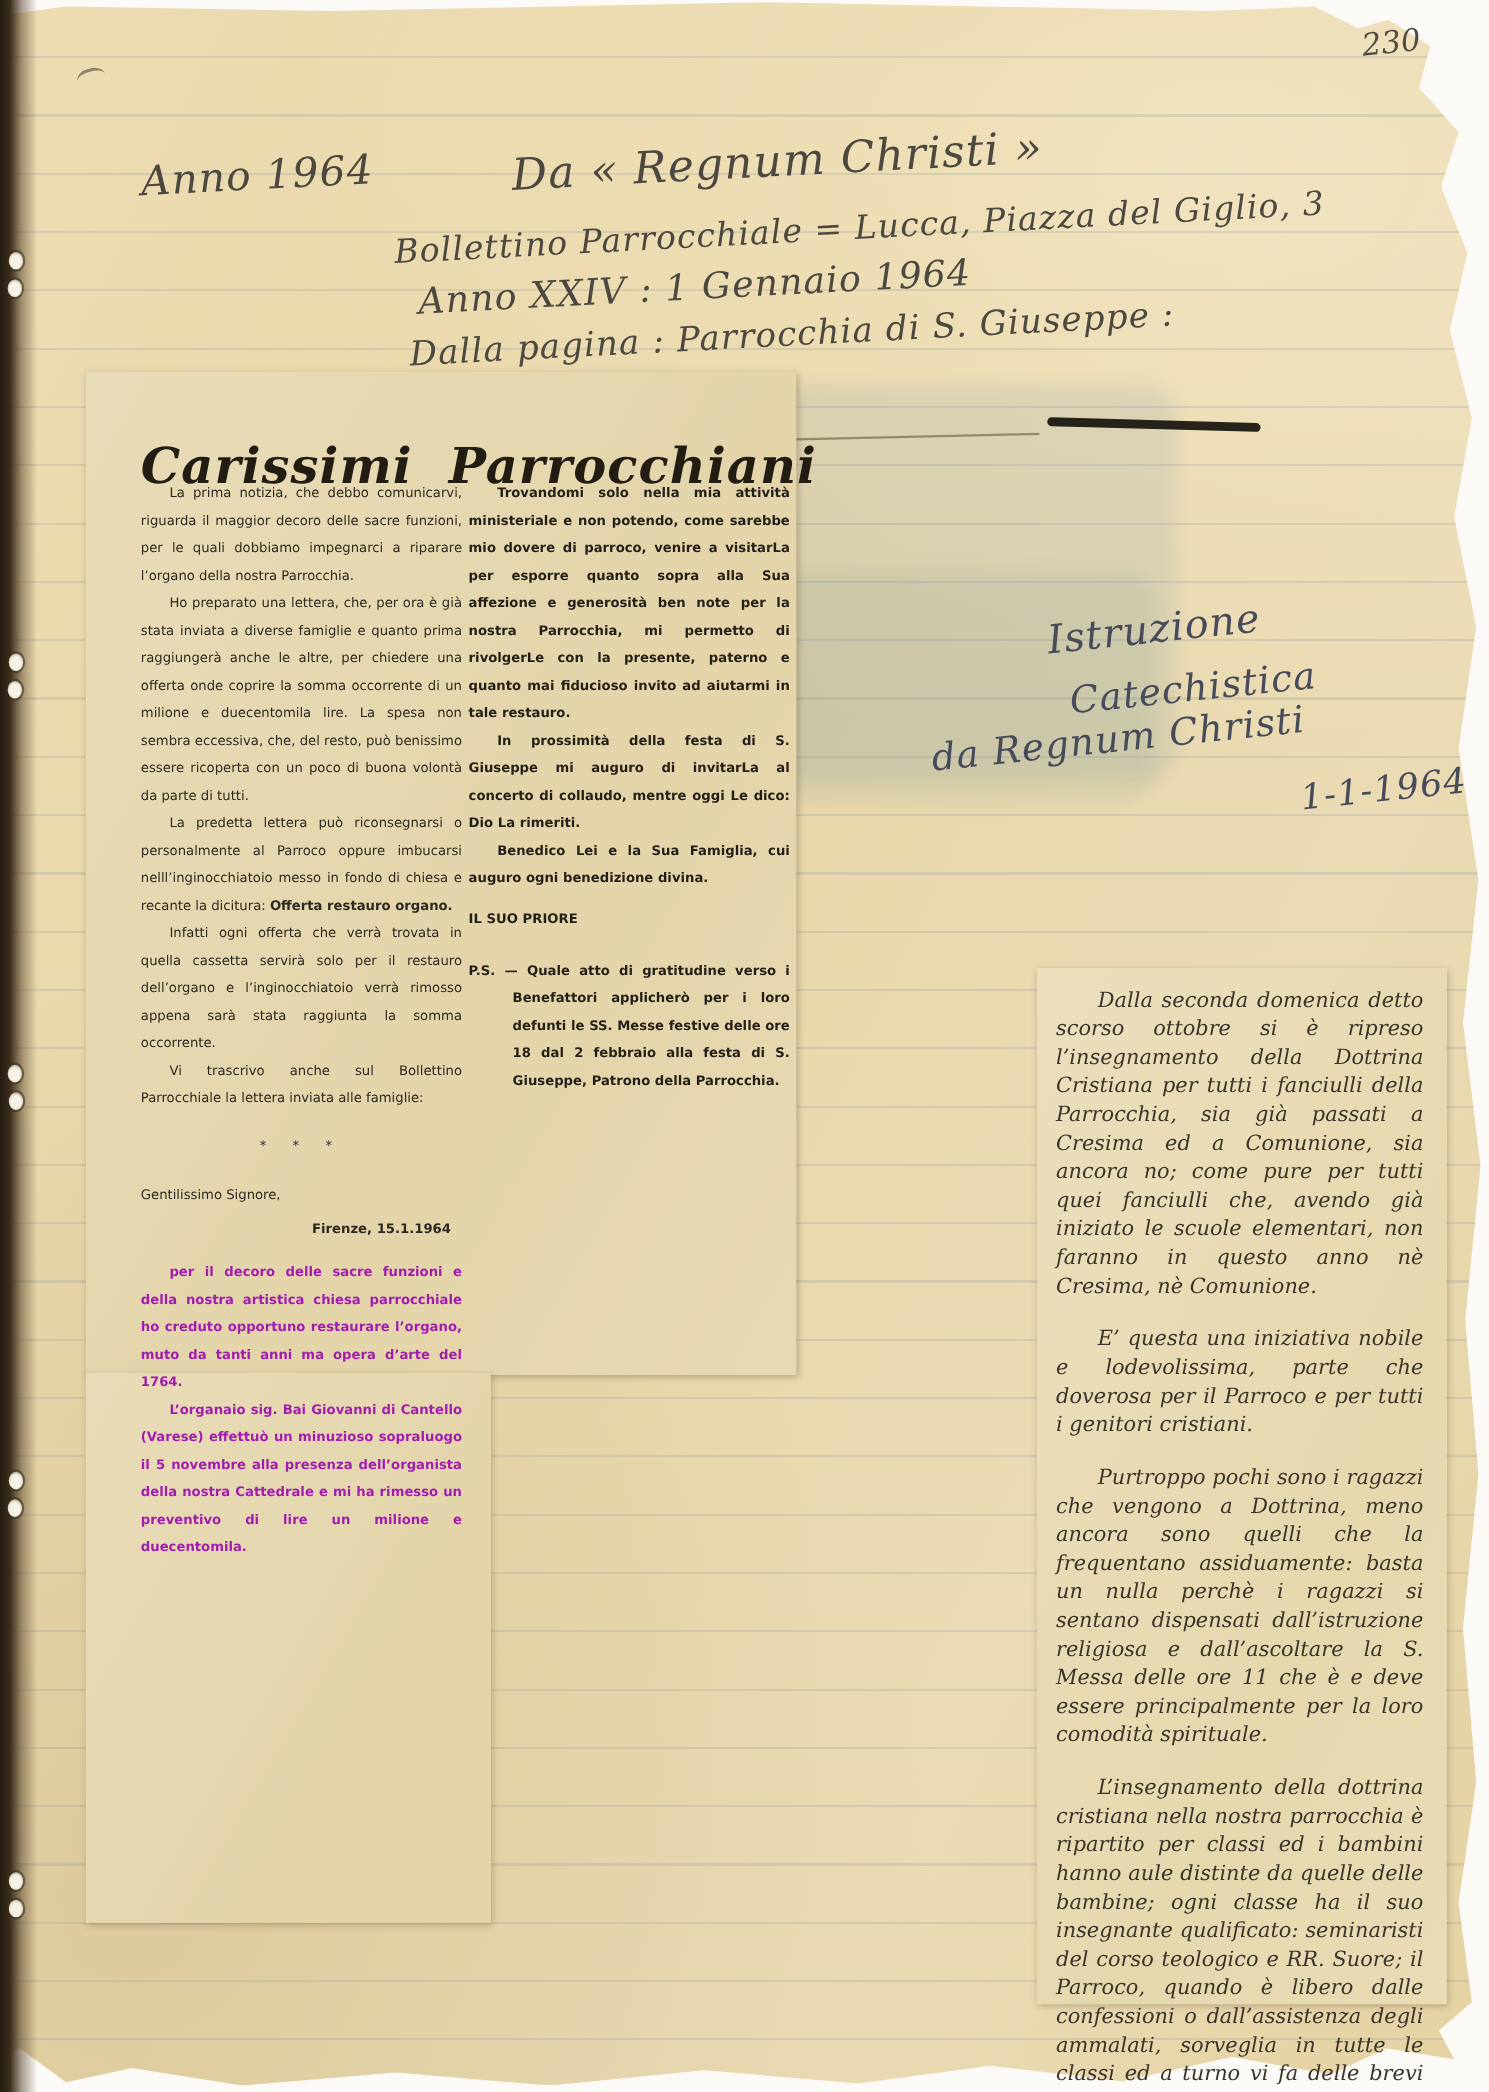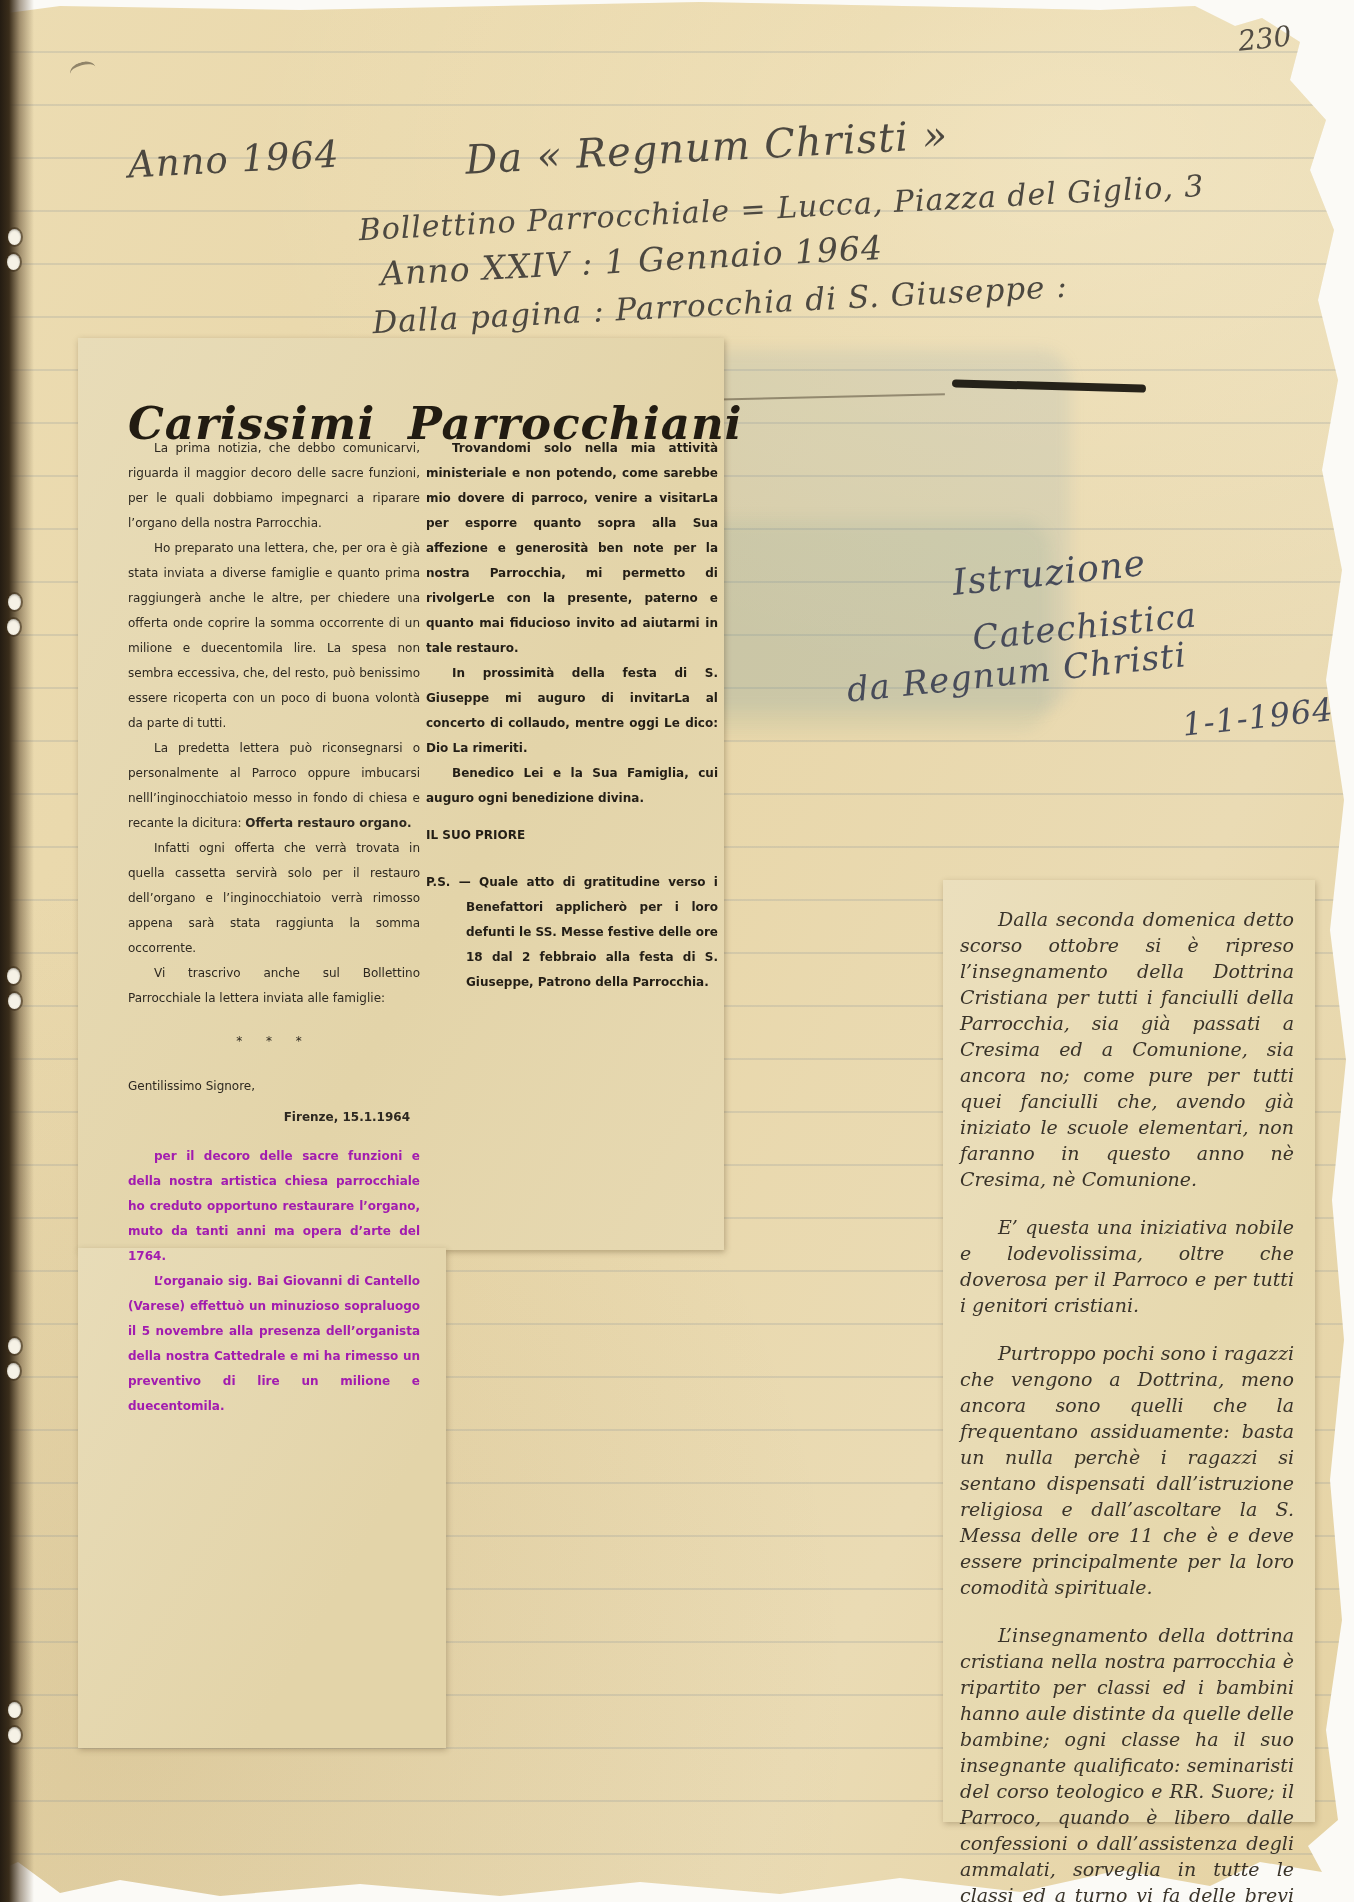--- a/index.html
+++ b/index.html
@@ -59,21 +59,21 @@
   .sig{font-weight:bold;text-align:left;padding-right:14px;text-indent:0 !important;
     margin:12px 0 22px 0 !important;}
   .ps{text-indent:-40px !important;padding-left:40px;}
   
   .clip-right{position:absolute;left:943px;top:880px;width:372px;height:942px;
     background:linear-gradient(115deg,#ebdfbd,#e6d8ad 65%,#e9dcb6);
     box-shadow:1px 2px 6px rgba(80,60,30,.3);}
   .italic-col{position:absolute;left:17px;top:16px;width:334px;
     font-family:"DejaVu Serif",serif;font-style:italic;
     font-size:19px;line-height:26px;color:#3a342a;text-align:justify;}
-  .italic-col p{margin:10px 0 22px 0;text-indent:38px;}
+  .italic-col p{margin:0 0 22px 0;text-indent:38px;}
   .pagenum{position:absolute;left:1238px;top:22px;font-family:"DejaVu Serif",serif;
     font-style:italic;font-size:28px;color:#524d44;transform:rotate(-6deg);}
   .mark{position:absolute;left:70px;top:62px;width:26px;height:14px;
     border-top:3px solid rgba(70,60,45,.55);border-radius:50%;transform:rotate(-15deg);}
 </style>
 </head>
 <body>
 
 <div class="stage">
 
@@ -138,19 +138,19 @@
   </div>
 
   <div class="hw hw-ink" style="left:952px;top:552px;font-size:36px">Istruzione</div>
   <div class="hw hw-ink" style="left:972px;top:606px;font-size:34px">Catechistica</div>
   <div class="hw hw-ink" style="left:846px;top:652px;font-size:34px">da Regnum Christi</div>
   <div class="hw hw-ink" style="left:1182px;top:698px;font-size:32px">1-1-1964</div>
 
   <div class="clip-right">
     <div class="italic-col">
       <p>Dalla seconda domenica detto scorso ottobre si è ripreso l’insegnamento della Dottrina Cristiana per tutti i fanciulli della Parrocchia, sia già passati a Cresima ed a Comunione, sia ancora no; come pure per tutti quei fanciulli che, avendo già iniziato le scuole elementari, non faranno in questo anno nè Cresima, nè Comunione.</p>
-      <p>E’ questa una iniziativa nobile e lodevolissima, oltre che doverosa per il Parroco e per tutti i genitori cristiani.</p>
+      <p>E’ questa una iniziativa nobile e lodevolissima, parte che doverosa per il Parroco e per tutti i genitori cristiani.</p>
       <p>Purtroppo pochi sono i ragazzi che vengono a Dottrina, meno ancora sono quelli che la frequentano assiduamente: basta un nulla perchè i ragazzi si sentano dispensati dall’istruzione religiosa e dall’ascoltare la S. Messa delle ore 11 che è e deve essere principalmente per la loro comodità spirituale.</p>
       <p>L’insegnamento della dottrina cristiana nella nostra parrocchia è ripartito per classi ed i bambini hanno aule distinte da quelle delle bambine; ogni classe ha il suo insegnante qualificato: seminaristi del corso teologico e RR. Suore; il Parroco, quando è libero dalle confessioni o dall’assistenza degli ammalati, sorveglia in tutte le classi ed a turno vi fa delle brevi spiegazioni.</p>
     </div>
   </div>
 
 </div>
 
 </body></html>

